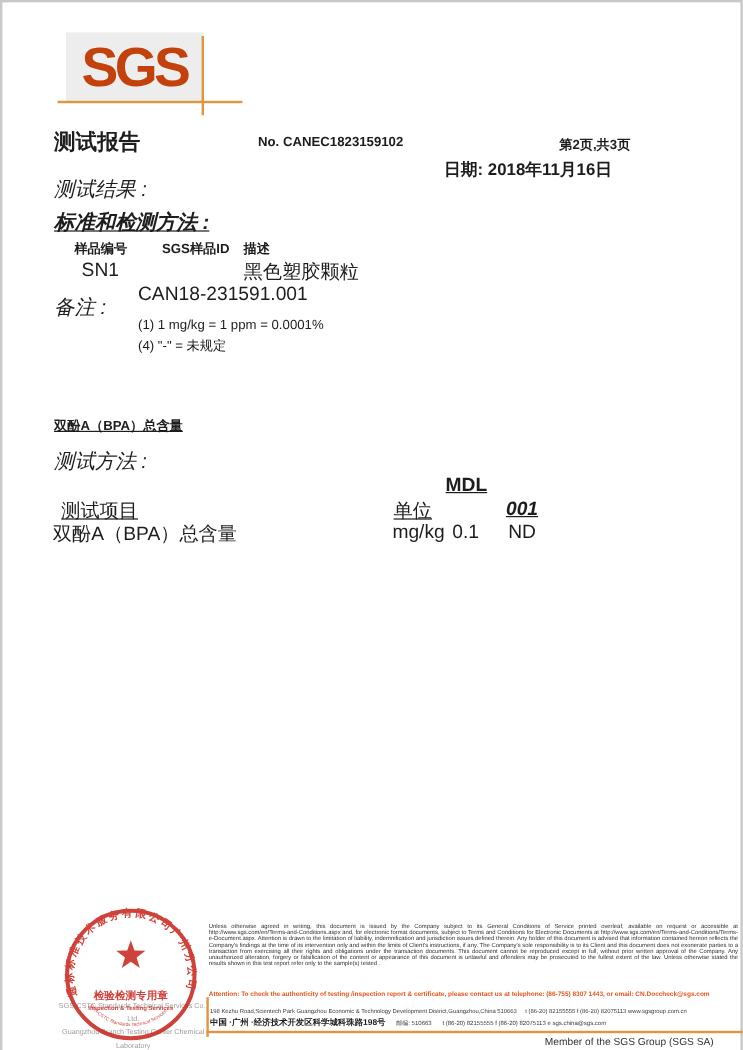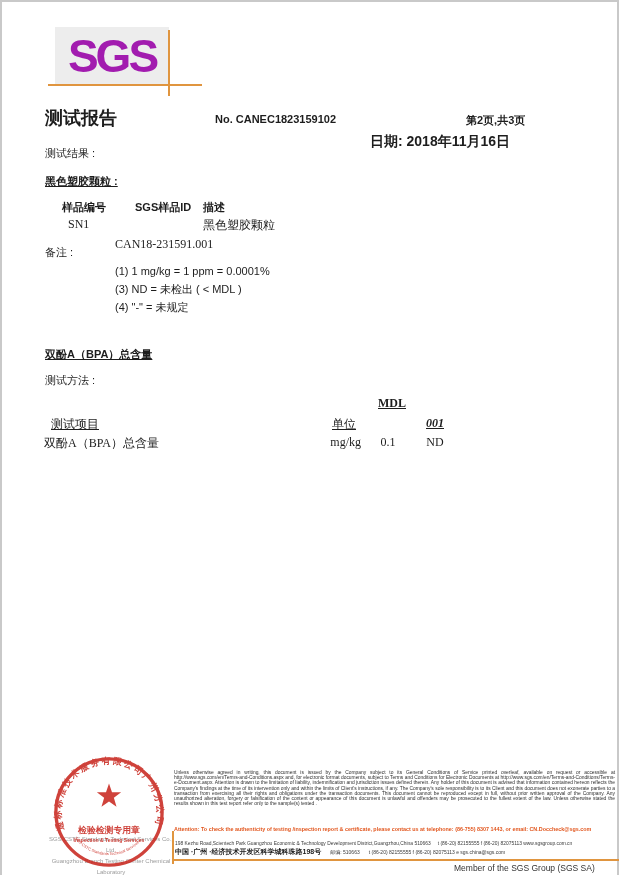--- a/index.html
+++ b/index.html
@@ -9,34 +9,34 @@
   }
   .page{
     position:absolute;left:0;top:0;width:619px;height:875px;
     box-sizing:border-box;background:#fff;
     border-top:2px solid #c9c9c9;border-left:2px solid #c9c9c9;border-right:2px solid #c9c9c9;
   }
   .abs{position:absolute;}
   
   #logo-box{left:53px;top:25px;width:114px;height:58px;background:#ededed;
     display:flex;align-items:center;justify-content:center;}
-  #logo-box span{font-size:46px;font-weight:bold;color:#a21caf;letter-spacing:-3px;line-height:1;}
+  #logo-box span{font-size:46px;font-weight:bold;color:#c2410c;letter-spacing:-3px;line-height:1;}
   #logo-hline{left:46px;top:82px;width:154px;height:2px;background:#e0953f;}
   #logo-vline{left:166px;top:28px;width:2px;height:66px;background:#e0953f;}
   
   #title{left:43px;top:104px;font-size:18px;font-weight:bold;}
   #report-no{left:213px;top:111px;font-size:11px;font-weight:bold;}
   #date{left:368px;top:111px;font-size:14px;font-weight:bold;margin-top:20px;}
   #page-info{left:464px;top:111px;font-size:11px;font-weight:bold;}
   
-  .lbl{font-size:11px;}
+  .lbl{font-size:17px;font-style:italic;}
   #results-label{left:43px;top:144px;}
   #sample-title{left:43px;top:172px;font-weight:bold;text-decoration:underline;}
   .th{font-size:11px;font-weight:bold;}
-  .td{font-size:12px;font-family:Liberation Serif, serif;}
+  .td{font-size:16px;}
   #st-h1{left:60px;top:198px;} #st-h2{left:133px;top:198px;} #st-h3{left:201px;top:198px;}
   #st-v1{left:66px;top:215px;} #st-v2{left:113px;top:215px;margin-top:20px;} #st-v3{left:201px;top:215px;}
   #notes-label{left:43px;top:243px;}
   #notes-list{left:113px;top:261px;font-size:11px;line-height:17.8px;}
   #analyte-heading{left:43px;top:345px;font-size:11px;font-weight:bold;text-decoration:underline;}
   #method-label{left:43px;top:371px;}
   #method-text{left:123px;top:371px;width:462px;font-size:11px;line-height:16.5px;text-align:justify;}
   
   .u{text-decoration:underline;}
   #rt-h-item{left:49px;top:414px;}
@@ -74,33 +74,32 @@
   </div>
   <div id="logo-hline" class="abs"></div>
   <div id="logo-vline" class="abs"></div>
 
   <div id="title" class="abs">测试报告</div>
   <div id="report-no" class="abs">No. CANEC1823159102</div>
   <div id="date" class="abs">日期: 2018年11月16日</div>
   <div id="page-info" class="abs">第2页,共3页</div>
 
   <div id="results-label" class="abs lbl">测试结果 :</div>
-  <div id="sample-title" class="abs lbl">黑色塑胶颗粒 :</div>
+  <div id="sample-title" class="abs lbl">标准和检测方法 :</div>
 
   <div id="st-h1" class="abs th">样品编号</div>
   <div id="st-h2" class="abs th">SGS样品ID</div>
   <div id="st-h3" class="abs th">描述</div>
   <div id="st-v1" class="abs td">SN1</div>
   <div id="st-v2" class="abs td">CAN18-231591.001</div>
   <div id="st-v3" class="abs td">黑色塑胶颗粒</div>
 
   <div id="notes-label" class="abs lbl">备注 :</div>
   <div id="notes-list" class="abs">
     <div>(1) 1 mg/kg = 1 ppm = 0.0001%</div>
-    <div>(3) ND = 未检出 ( &lt; MDL )</div>
     <div>(4) "-" = 未规定</div>
   </div>
 
   <div id="analyte-heading" class="abs">双酚A（BPA）总含量</div>
 
   <div id="method-label" class="abs lbl">测试方法 :</div>
 
   <div id="rt-h-item" class="abs td u">测试项目</div>
   <div id="rt-h-unit" class="abs td u">单位</div>
   <div id="rt-h-mdl" class="abs td u">MDL</div>

